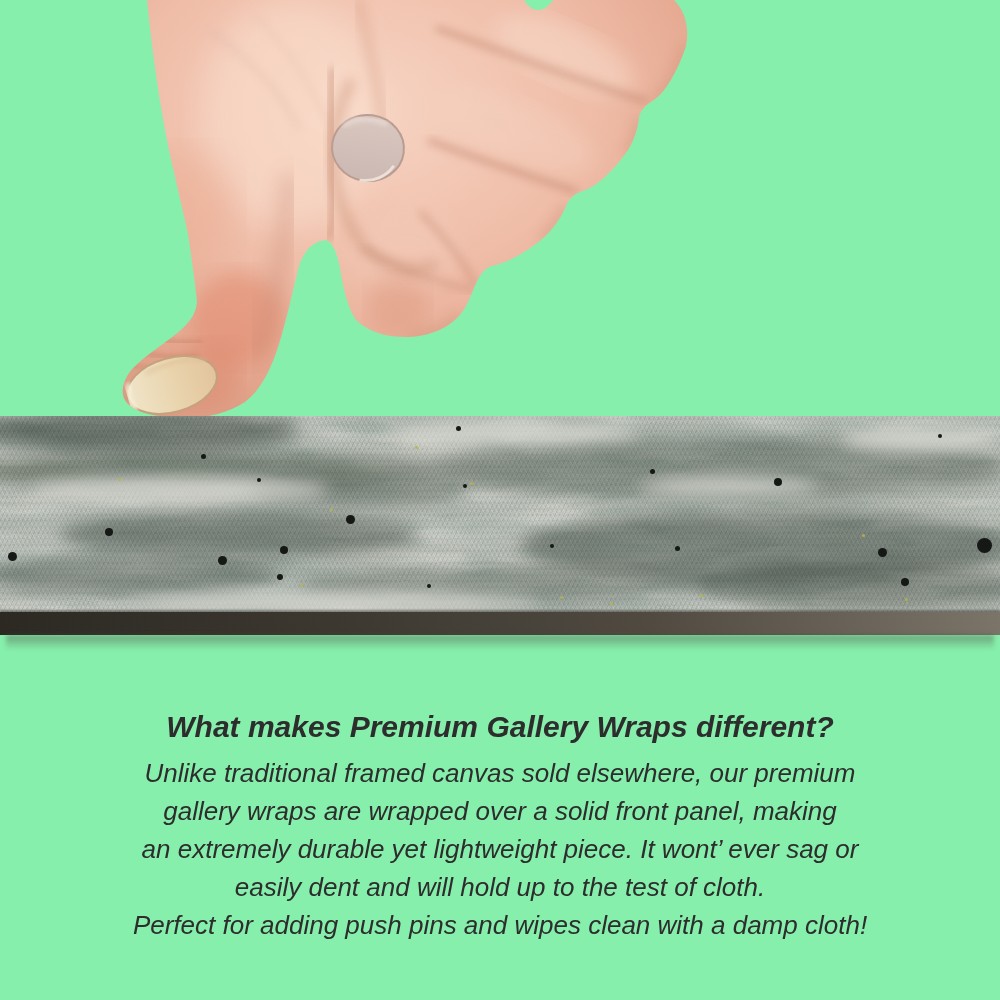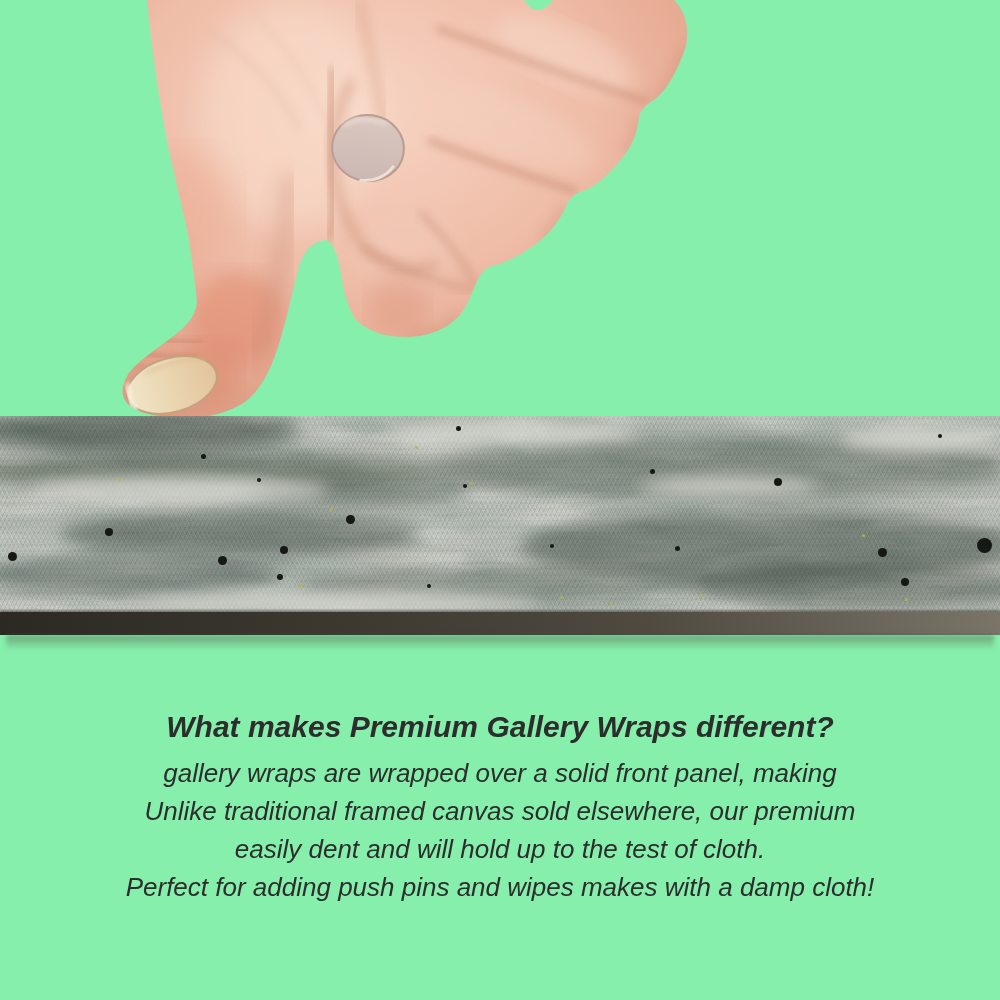--- a/index.html
+++ b/index.html
@@ -226,18 +226,19 @@
         <div class="speck" style="left: 862px; top: 118px; width: 3px; height: 3px;"></div>
         <div class="speck" style="left: 415px; top: 30px; width: 3px; height: 3px;"></div>
         <div class="speck" style="left: 560px; top: 180px; width: 3px; height: 3px;"></div>
       </div>
   </div>
   <div class="strip-edge"></div>
   <div class="strip-shadow"></div>
 
   <div class="copy">
     <div class="heading">What makes Premium Gallery Wraps different?</div>
+    <div class="line">Unlike traditional framed canvas sold elsewhere, our premium</div>
     <div class="line">gallery wraps are wrapped over a solid front panel, making</div>
-    <div class="line">Unlike traditional framed canvas sold elsewhere, our premium</div>
+    <div class="line">an extremely durable yet lightweight piece. It wont’ ever sag or</div>
     <div class="line">easily dent and will hold up to the test of cloth.</div>
-    <div class="line">Perfect for adding push pins and wipes makes with a damp cloth!</div>
+    <div class="line">Perfect for adding push pins and wipes clean with a damp cloth!</div>
   </div>
 </div>
 
 </body></html>

